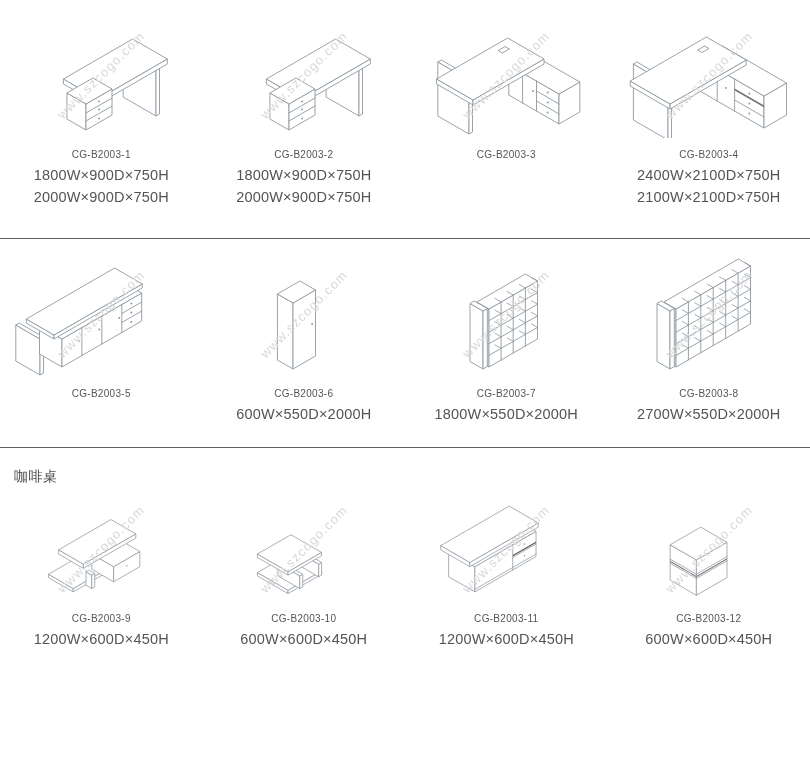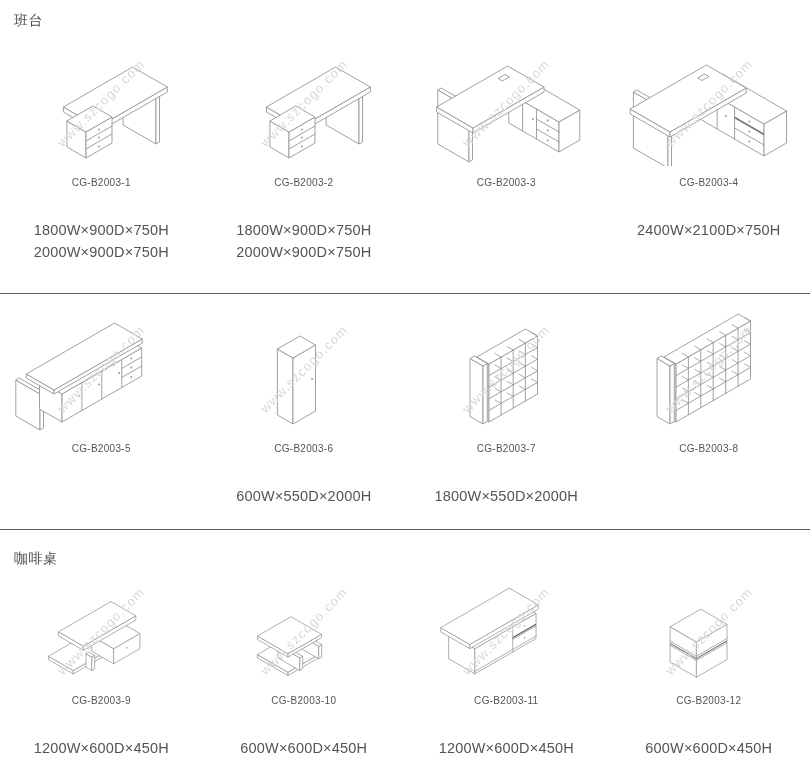--- a/index.html
+++ b/index.html
@@ -23,34 +23,33 @@
   .fig{position:relative;width:190px;height:126px;margin-top:12px}
   .section.row3 .fig{height:106px}
   .fig svg{width:100%;height:100%;display:block}
   .wm{
     position:absolute;left:50%;top:50%;
     transform:translate(-50%,-50%) rotate(-45deg);
     font-size:13px;letter-spacing:1.2px;color:var(--wm);
     white-space:nowrap;pointer-events:none;
   }
   .model{margin-top:8px;font-size:10px;line-height:17px;color:var(--text);letter-spacing:.3px}
-  .dims{margin-top:28px;font-size:14.5px;color:var(--text);letter-spacing:.2px}
+  .dims{margin-top:1px;font-size:14.5px;color:var(--text);letter-spacing:.2px}
   .dim{line-height:22px;white-space:nowrap}
   .dim:empty{display:none}
   .divider{height:1px;background:var(--divider)}
   .divider.d1{margin-top:30px}
   .divider.d2{margin-top:22px}
 </style>
 </head>
 <body>
 
 <div class="page">
 
   <div class="section">
-    <div class="sec-header">班台</div>
     <div class="grid">
 
       <div class="cell">
         <div class="fig">
           <svg viewBox="0 0 190 126">
               <polygon points="150.0,58.0 117.1,39.0 117.1,85.0 150.0,104.0" fill="#fff" stroke="#8f989f" stroke-width="0.9" stroke-linejoin="round"></polygon>
               <polygon points="150.0,58.0 153.5,56.0 153.5,102.0 150.0,104.0" fill="#fff" stroke="#8f989f" stroke-width="0.9" stroke-linejoin="round"></polygon>
               <polygon points="150.0,58.0 153.5,56.0 120.6,37.0 117.1,39.0" fill="#fff" stroke="#8f989f" stroke-width="0.9" stroke-linejoin="round"></polygon>
               <polygon points="92.0,87.0 57.4,67.0 57.4,72.0 92.0,92.0" fill="#fff" stroke="#8f989f" stroke-width="0.9" stroke-linejoin="round"></polygon>
               <polygon points="92.0,87.0 161.3,47.0 161.3,52.0 92.0,92.0" fill="#fff" stroke="#8f989f" stroke-width="0.9" stroke-linejoin="round"></polygon>
@@ -148,20 +147,21 @@
               <polygon points="56.0,92.0 16.2,69.0 16.2,74.0 56.0,97.0" fill="#fff" stroke="#8f989f" stroke-width="0.9" stroke-linejoin="round"></polygon>
               <polygon points="56.0,92.0 132.2,48.0 132.2,53.0 56.0,97.0" fill="#fff" stroke="#8f989f" stroke-width="0.9" stroke-linejoin="round"></polygon>
               <polygon points="56.0,92.0 132.2,48.0 92.4,25.0 16.2,69.0" fill="#fff" stroke="#8f989f" stroke-width="0.9" stroke-linejoin="round"></polygon>
               <polygon points="88.0,40.5 95.0,36.5 90.6,34.0 83.7,38.0" fill="none" stroke="#8f989f" stroke-width="0.9" stroke-linejoin="round"></polygon>
             </svg>
           <span class="wm">www.szcogo.com</span>
         </div>
         <div class="model">CG-B2003-4</div>
         <div class="dims">
           <div class="dim">2400W×2100D×750H</div>
+          <div class="dim">2100W×2100D×750H</div>
         </div>
       </div>
 
     </div>
   </div>
   <div class="divider d1"></div>
 
   <div class="section later">
     <div class="grid">
 
@@ -302,20 +302,24 @@
               <line x1="136.5" y1="38.2" x2="130.4" y2="34.7" stroke="#8f989f" stroke-width="0.8" stroke-linecap="round"></line>
               <line x1="136.5" y1="49.8" x2="130.4" y2="46.3" stroke="#8f989f" stroke-width="0.8" stroke-linecap="round"></line>
               <line x1="136.5" y1="61.4" x2="130.4" y2="57.9" stroke="#8f989f" stroke-width="0.8" stroke-linecap="round"></line>
               <polygon points="56.0,60.0 43.0,52.5 43.0,110.5 56.0,118.0" fill="#fff" stroke="#8f989f" stroke-width="0.9" stroke-linejoin="round"></polygon>
               <polygon points="56.0,60.0 60.3,57.5 60.3,115.5 56.0,118.0" fill="#fff" stroke="#8f989f" stroke-width="0.9" stroke-linejoin="round"></polygon>
               <polygon points="56.0,60.0 60.3,57.5 47.3,50.0 43.0,52.5" fill="#fff" stroke="#8f989f" stroke-width="0.9" stroke-linejoin="round"></polygon>
             </svg>
           <span class="wm">www.szcogo.com</span>
         </div>
         <div class="model">CG-B2003-8</div>
+        <div class="dims">
+          <div class="dim">2700W×550D×2000H</div>
+
+        </div>
       </div>
 
     </div>
   </div>
   <div class="divider d2"></div>
 
   <div class="section later row3">
     <div class="sec-header">咖啡桌</div>
     <div class="grid">
 

